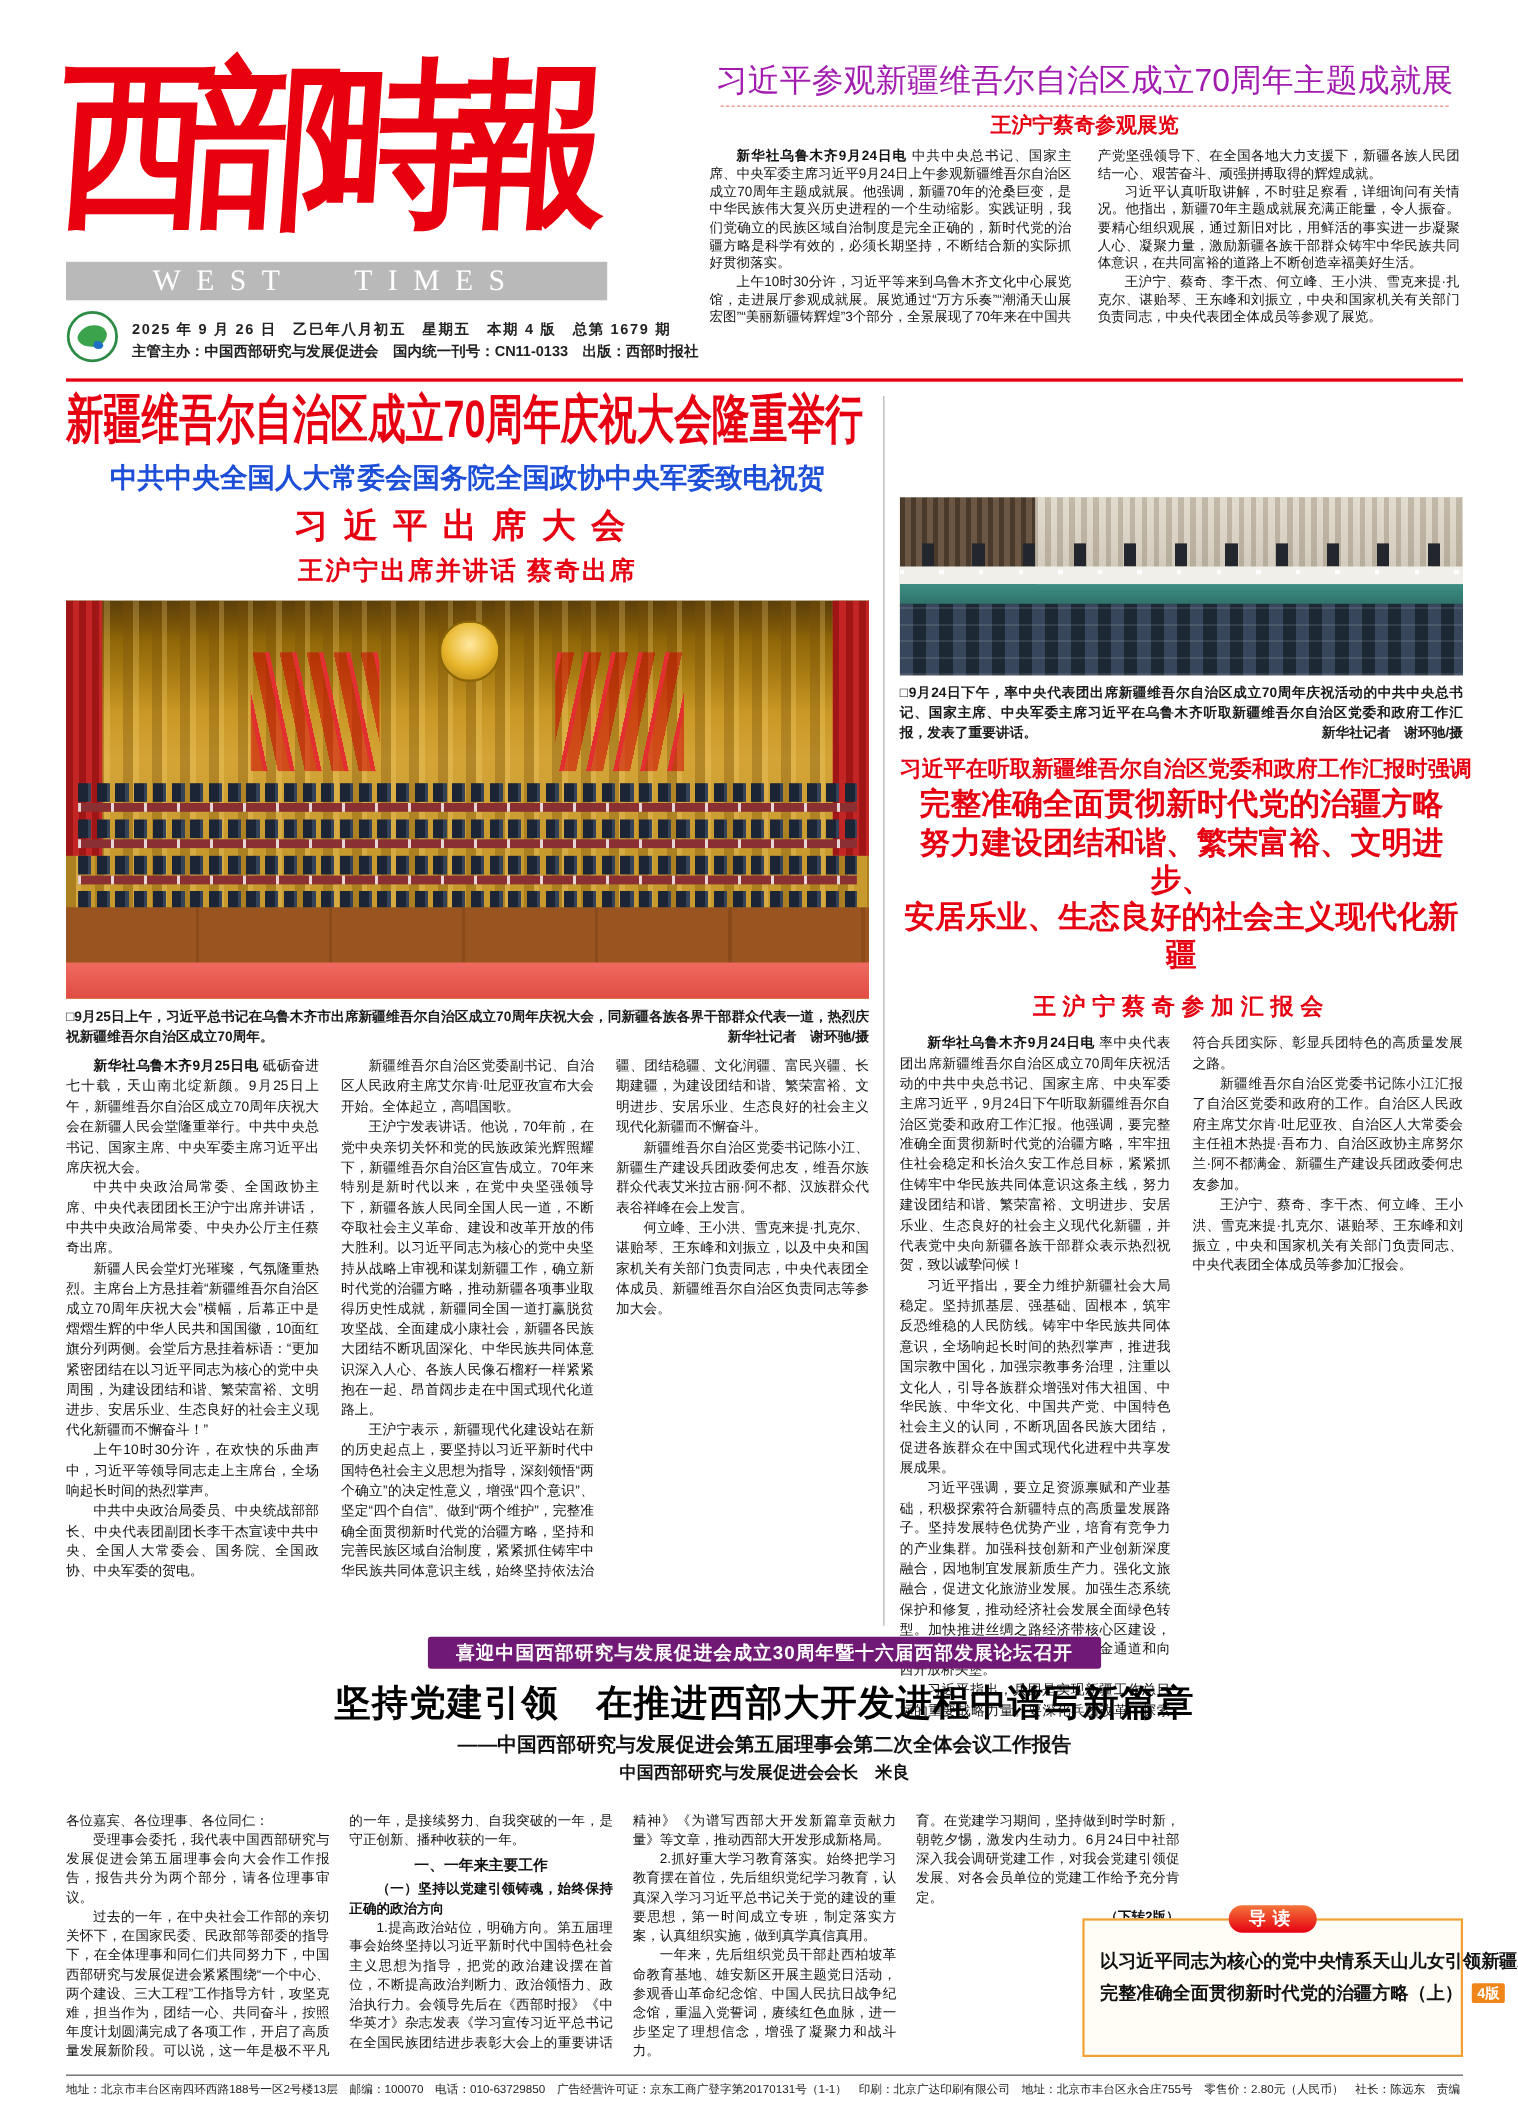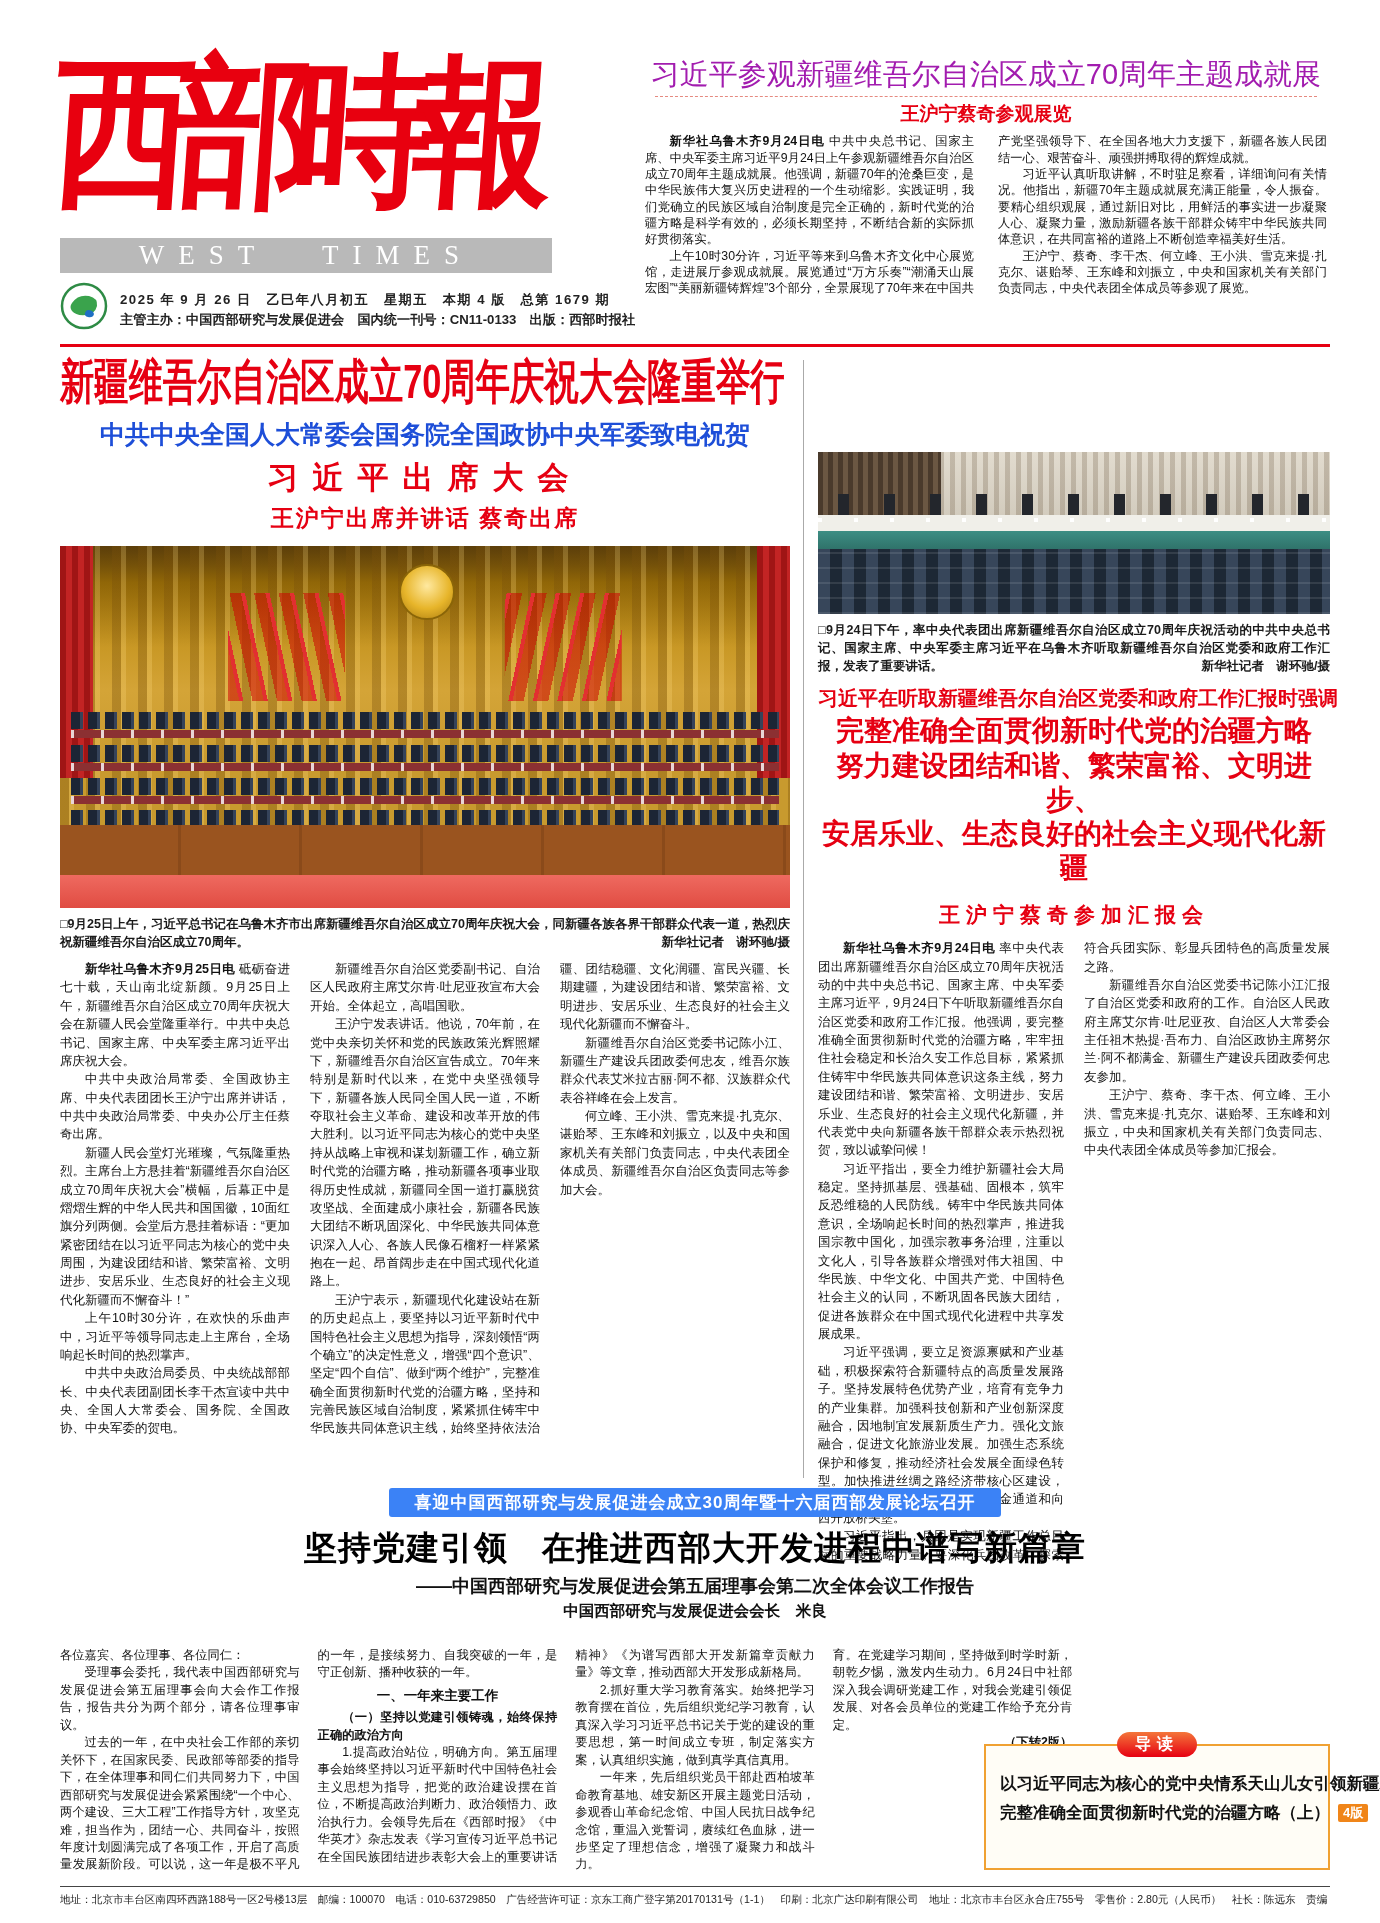--- a/index.html
+++ b/index.html
@@ -96,21 +96,21 @@
   .pr-cups{position:absolute;left:0;right:0;top:41%;height:4px;
       background:repeating-linear-gradient(90deg,#fff 0 4px,transparent 4px 36px);}
   .pr-skirt{position:absolute;left:0;right:0;top:49%;height:13%;background:linear-gradient(#3d8e84,#2d6e66);}
   .pr-aud{position:absolute;left:0;right:0;top:60%;bottom:0;
       background:repeating-linear-gradient(90deg,#37465a 0 12px,#1d2835 12px 24px),#23303f;}
   .pr-aud:after{content:"";position:absolute;inset:0;
       background:repeating-linear-gradient(0deg,rgba(255,255,255,.10) 0 2px,transparent 2px 15px);}
 
   
   .bottom-section{position:absolute;left:60px;top:1488px;width:1270px;}
-  .banner{width:fit-content;margin:0 auto;background:#3b82f6;color:#fff;font-size:17px;font-weight:700;
+  .banner{width:fit-content;margin:0 auto;background:#701a75;color:#fff;font-size:17px;font-weight:700;
       padding:3px 26px;border-radius:3px;letter-spacing:1px;white-space:nowrap;}
   .bh1{text-align:center;font-size:33px;font-weight:900;color:#000;margin:9px 0 3px 0;letter-spacing:1px;}
   .bh2{text-align:center;font-size:18px;font-weight:700;margin:0 0 3px 0;}
   .bh3{text-align:center;font-size:15.5px;font-weight:700;margin:0 0 25px 0;}
   .body5{column-count:5;column-gap:18px;height:252px;overflow:hidden;column-fill:auto;
       text-align:justify;font-size:12.3px;line-height:1.42;}
 
   
   .guide-box{position:absolute;right:0;top:256px;width:346px;height:126px;background:#fffdf6;
       border:2.5px solid #f0a132;z-index:5;padding:20px 14px 8px 14px;box-sizing:border-box;}

